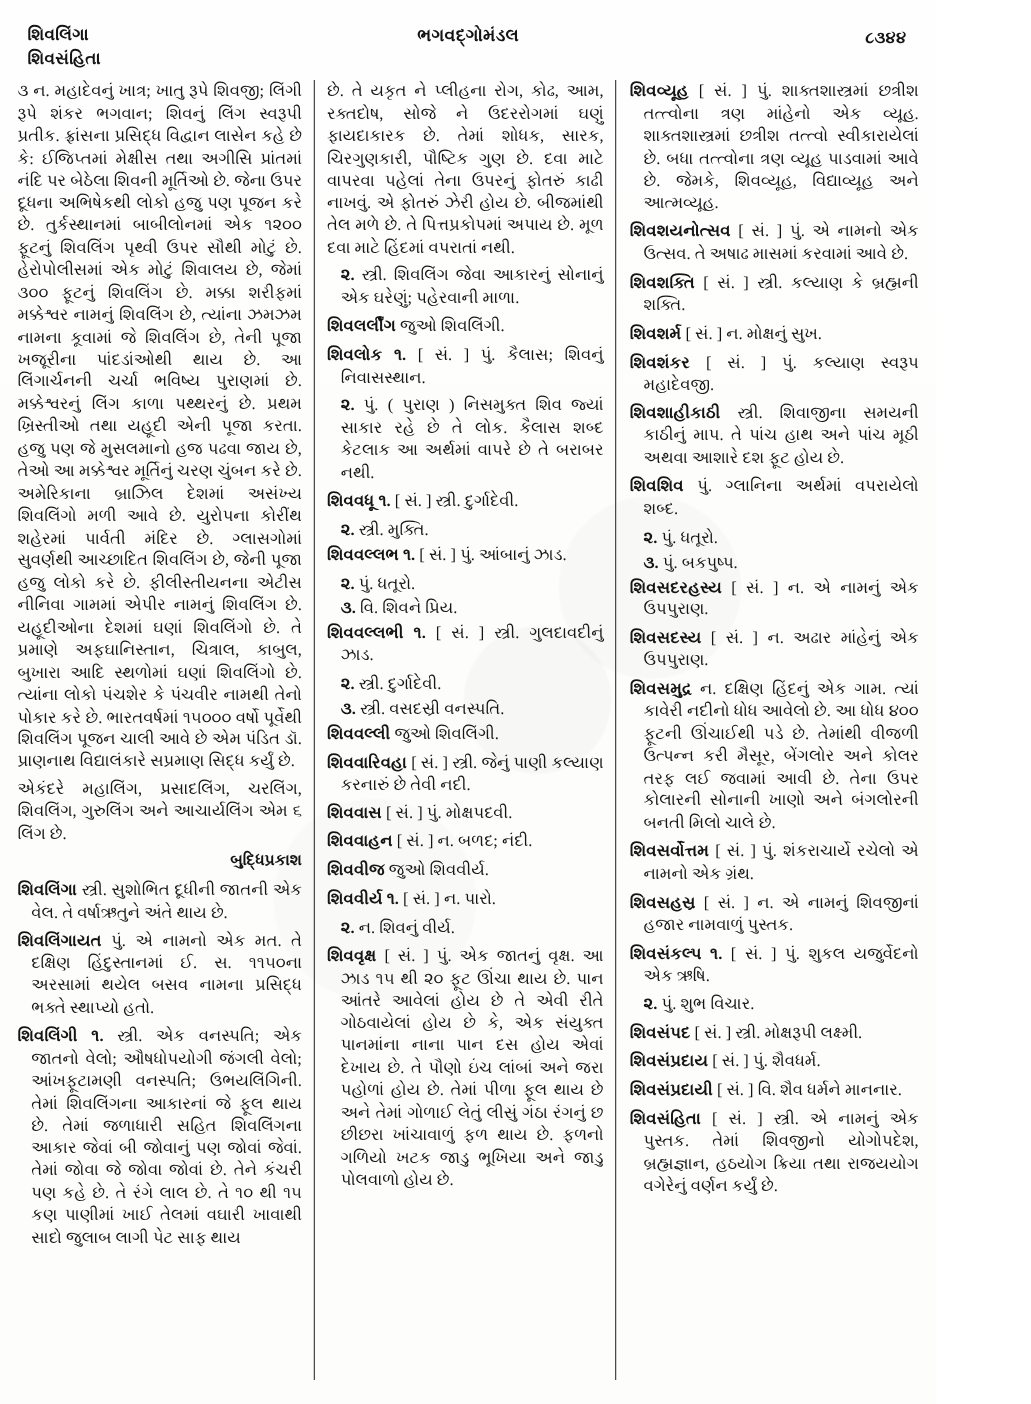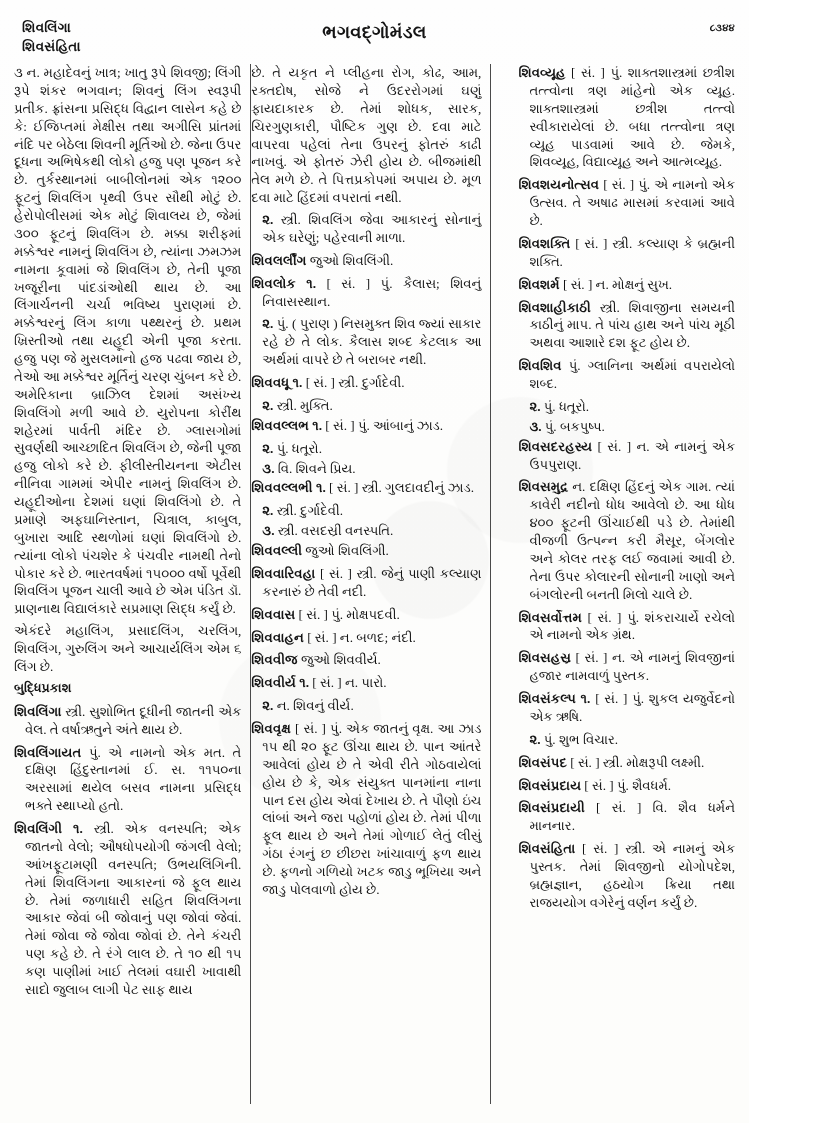--- a/index.html
+++ b/index.html
@@ -40,51 +40,52 @@
   .rh-left {
     position: absolute;
     left: 8px; top: 0;
     line-height: 1.42;
   }
   .rh-left div { white-space: nowrap; }
   .rh-center {
     position: absolute;
     left: 0; right: 0; top: 4px;
     text-align: center;
-    font-size: 18px;
+    font-size: 14px;
   }
   .rh-right {
     position: absolute;
-    right: 0; top: 4px;
-    font-size: 10px;
+    right: 10px; top: 4px;
+    font-size: 13px;
   }
 
   
   .columns {
     display: flex;
     height: 1040px;
     align-items: stretch;
   }
   .col {
     box-sizing: border-box;
     font-size: 13.2px;
     line-height: 1.355;
     text-align: justify;
     text-justify: inter-word;
     hyphens: none;
   }
   .col-1 { width: 262px; padding-right: 9px; }
   .col-2 {
     width: 266px;
+    padding-left: 10px;
     padding-right: 9px;
     border-left: 1px solid #4a4a4a;
   }
   .col-3 {
     width: 269px;
-    padding-left: 27px;
+    padding-left: 11px;
     border-left: 1px solid #4a4a4a;
   }
 
   
   .p {
     margin: 0 0 3px 0;
     text-indent: 0;
   }
   
   .cont { margin: 0 0 4px 0; }
@@ -100,20 +101,21 @@
     margin: 0 0 5px 0;
     padding-left: 11px;
     text-indent: 0;
   }
   .hw {
     font-weight: bold;
     letter-spacing: 0.1px;
   }
   .num { font-weight: bold; }
   .src {
+    text-align: right;
     font-weight: bold;
     margin: 1px 0 6px 0;
     font-size: 12.6px;
   }
   .tight { margin-bottom: 2px; }
 </style>
 </head>
 <body>
 
 <div class="page">
@@ -274,20 +276,24 @@
       <p class="entry">
         <span class="hw">શિવશક્તિ</span>
         <span>[ સં. ] સ્ત્રી. કલ્યાણ કે બ્રહ્મની શક્તિ.</span>
       </p>
 
       <p class="entry">
         <span class="hw">શિવશર્મ</span>
         <span>[ સં. ] ન. મોક્ષનું સુખ.</span>
       </p>
 
+      <p class="entry">
+        <span class="hw">શિવશંકર</span>
+        <span>[ સં. ] પું. કલ્યાણ સ્વરૂપ મહાદેવજી.</span>
+      </p>
 
       <p class="entry">
         <span class="hw">શિવશાહીકાઠી</span>
         <span>સ્ત્રી. શિવાજીના સમયની કાઠીનું માપ. તે પાંચ હાથ અને પાંચ મૂઠી અથવા આશારે દશ ફૂટ હોય છે.</span>
       </p>
 
       <p class="entry">
         <span class="hw">શિવશિવ</span>
         <span>પું. ગ્લાનિના અર્થમાં વપરાયેલો શબ્દ.</span>
       </p>
@@ -299,20 +305,24 @@
       <p class="sense tight">
         <span class="num">૩.</span>
         <span>પું. બકપુષ્પ.</span>
       </p>
 
       <p class="entry">
         <span class="hw">શિવસદરહસ્ય</span>
         <span>[ સં. ] ન. એ નામનું એક ઉપપુરાણ.</span>
       </p>
 
+      <p class="entry">
+        <span class="hw">શિવસદસ્ય</span>
+        <span>[ સં. ] ન. અઢાર માંહેનું એક ઉપપુરાણ.</span>
+      </p>
 
       <p class="entry">
         <span class="hw">શિવસમુદ્ર</span>
         <span>ન. દક્ષિણ હિંદનું એક ગામ. ત્યાં કાવેરી નદીનો ધોધ આવેલો છે. આ ધોધ ૪૦૦ ફૂટની ઊંચાઈથી પડે છે. તેમાંથી વીજળી ઉત્પન્ન કરી મૈસૂર, બેંગલોર અને કોલર તરફ લઈ જવામાં આવી છે. તેના ઉપર કોલારની સોનાની ખાણો અને બંગલોરની બનતી મિલો ચાલે છે.</span>
       </p>
 
       <p class="entry">
         <span class="hw">શિવસર્વોત્તમ</span>
         <span>[ સં. ] પું. શંકરાચાર્યે રચેલો એ નામનો એક ગ્રંથ.</span>
       </p>

